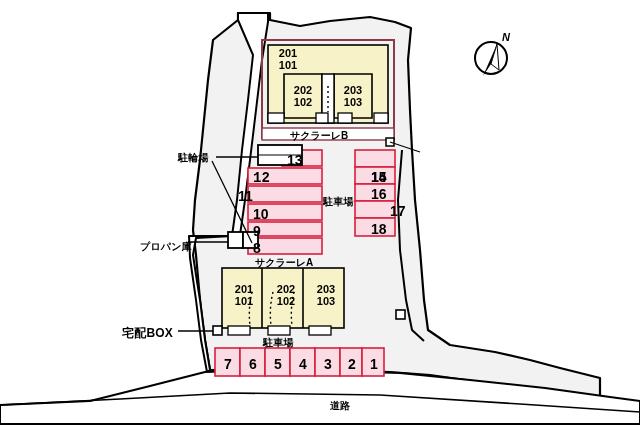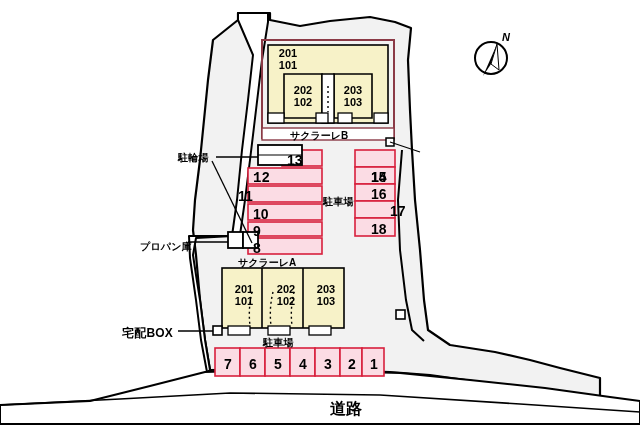--- a/index.html
+++ b/index.html
@@ -5,21 +5,21 @@
   html,body{margin:0;padding:0;background:#fff;}
   body{width:640px;height:426px;overflow:hidden;
        font-family:"Liberation Sans","DejaVu Sans",sans-serif;color:#000;}
   #stage{position:relative;width:640px;height:426px;}
   svg{position:absolute;left:0;top:0;}
   .lbl{position:absolute;font-size:10px;font-weight:bold;white-space:nowrap;letter-spacing:.2px;}
   .unit{position:absolute;font-size:11px;font-weight:bold;text-align:center;white-space:nowrap;}
   .unit.big{font-size:13px;}
   .pnum{position:absolute;font-size:14px;font-weight:bold;white-space:nowrap;}
   .bname{position:absolute;font-size:10px;font-weight:bold;white-space:nowrap;text-align:right;}
-  .road{position:absolute;font-size:16px;font-weight:bold;}
+  .road{position:absolute;font-size:10px;font-weight:bold;}
   .ncomp{position:absolute;font-size:11px;font-weight:bold;font-style:italic;}
 </style>
 </head>
 <body>
 
 <div id="stage">
 
   <svg width="640" height="426" viewBox="0 0 640 426">
 
     <path d="M238,20 L238,13 L270,13 L270,20 L300,26 L330,21 L370,17 L395,22 L411,28 L408,60
@@ -125,21 +125,21 @@
     <div>101</div>
   </div>
   <div class="unit" style="left:266px;top:283px;width:40px;">
     <div>202</div>
     <div>102</div>
   </div>
   <div class="unit" style="left:306px;top:283px;width:40px;">
     <div>203</div>
     <div>103</div>
   </div>
-  <div class="bname" style="left:238px;top:256px;">サクラーレA</div>
+  <div class="bname" style="left:255px;top:256px;">サクラーレA</div>
 
   <div class="pnum" style="left:287px;top:152px;">13</div>
   <div class="pnum" style="left:253px;top:170px;font-family:Liberation Mono, monospace;">12</div>
   <div class="pnum" style="left:238px;top:188px;">11</div>
   <div class="pnum" style="left:253px;top:206px;">10</div>
   <div class="pnum" style="left:253px;top:223px;">9</div>
   <div class="pnum" style="left:253px;top:240px;">8</div>
 
   <div class="pnum" style="left:371px;top:152px;margin-top:17px;">14</div>
   <div class="pnum" style="left:371px;top:169px;">15</div>

